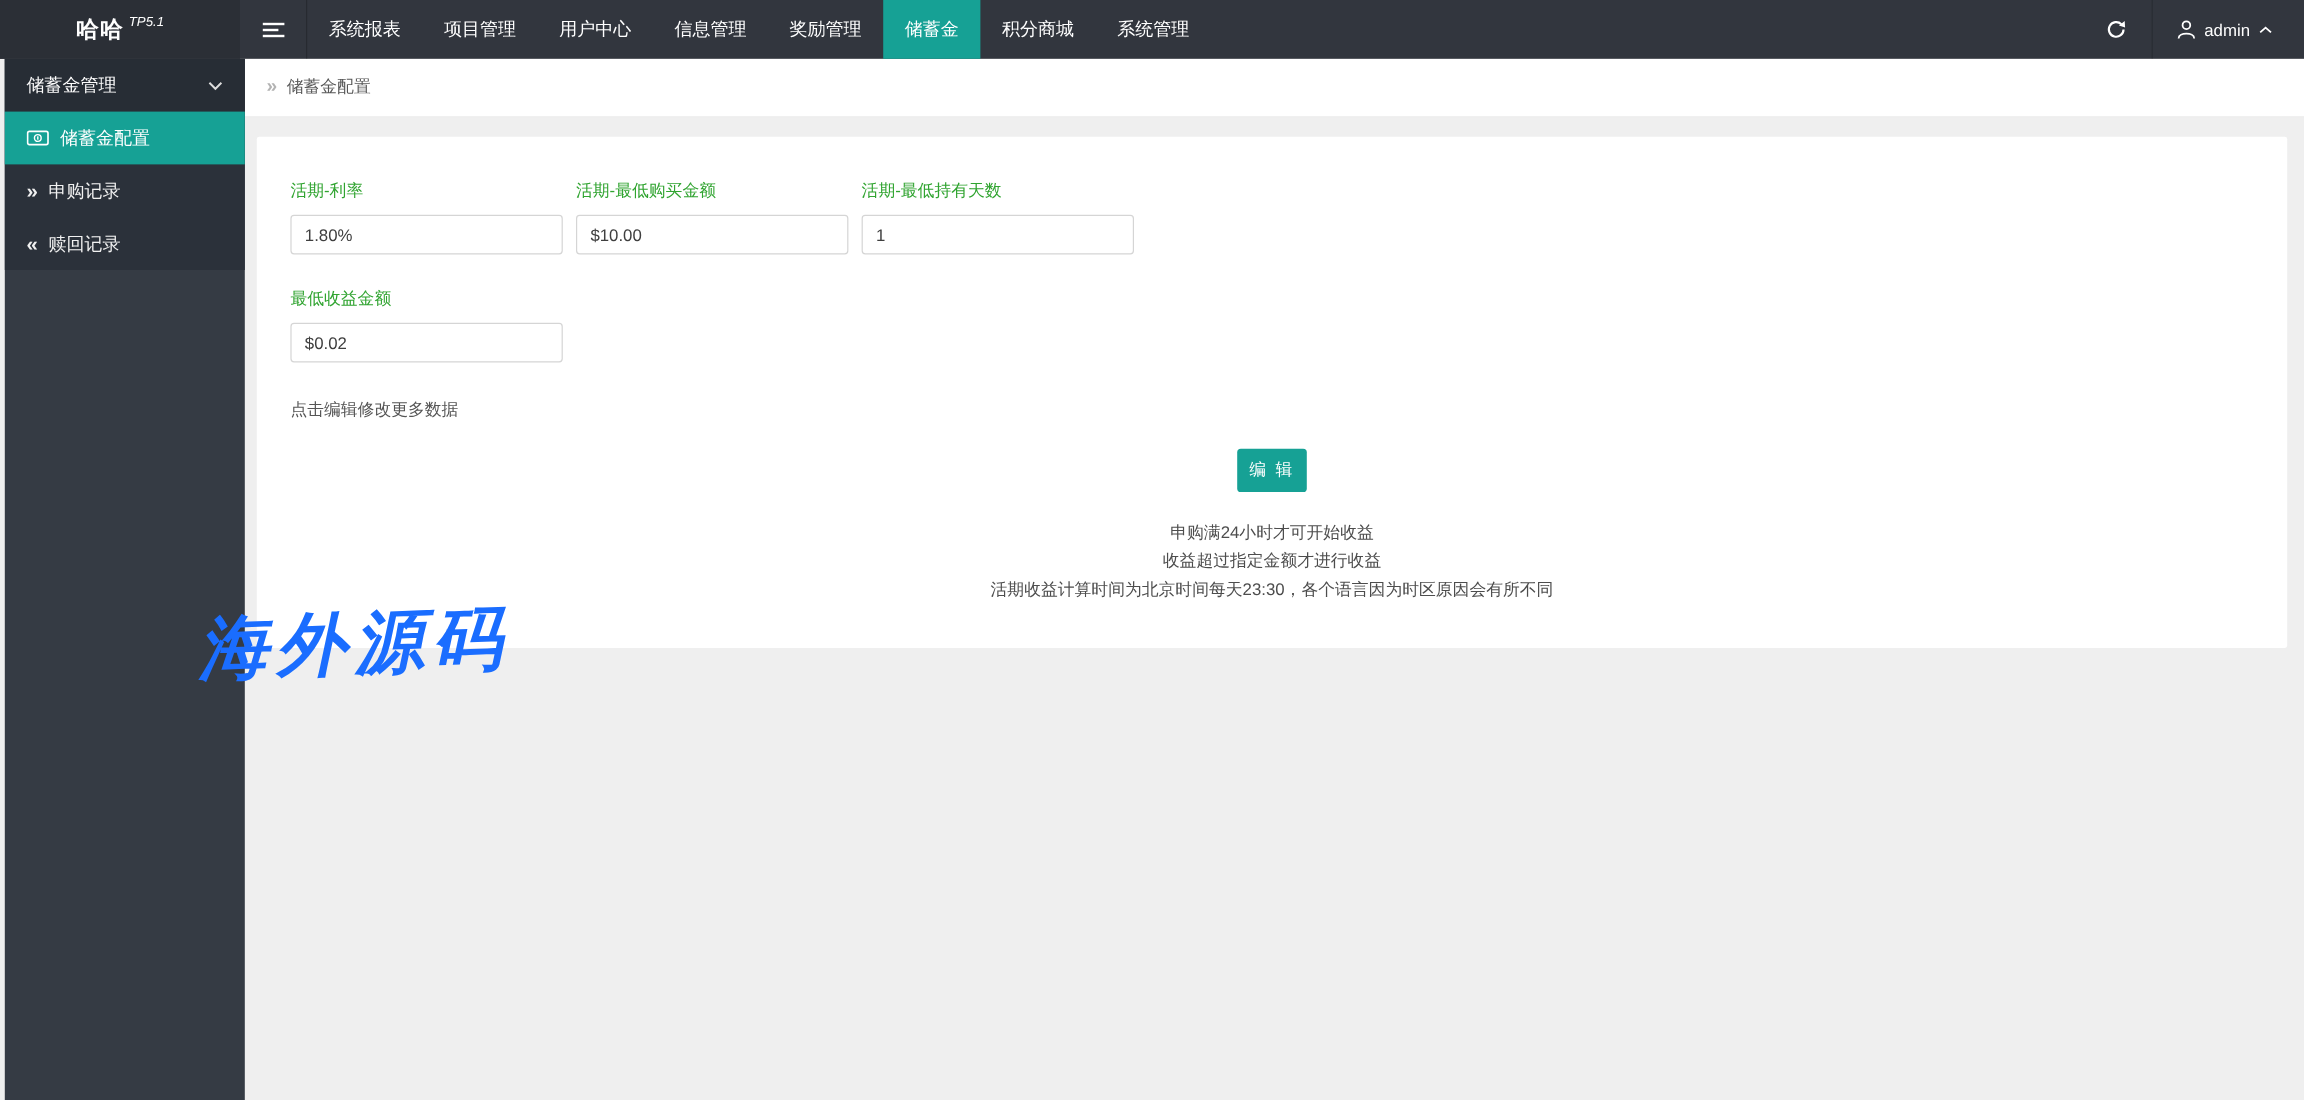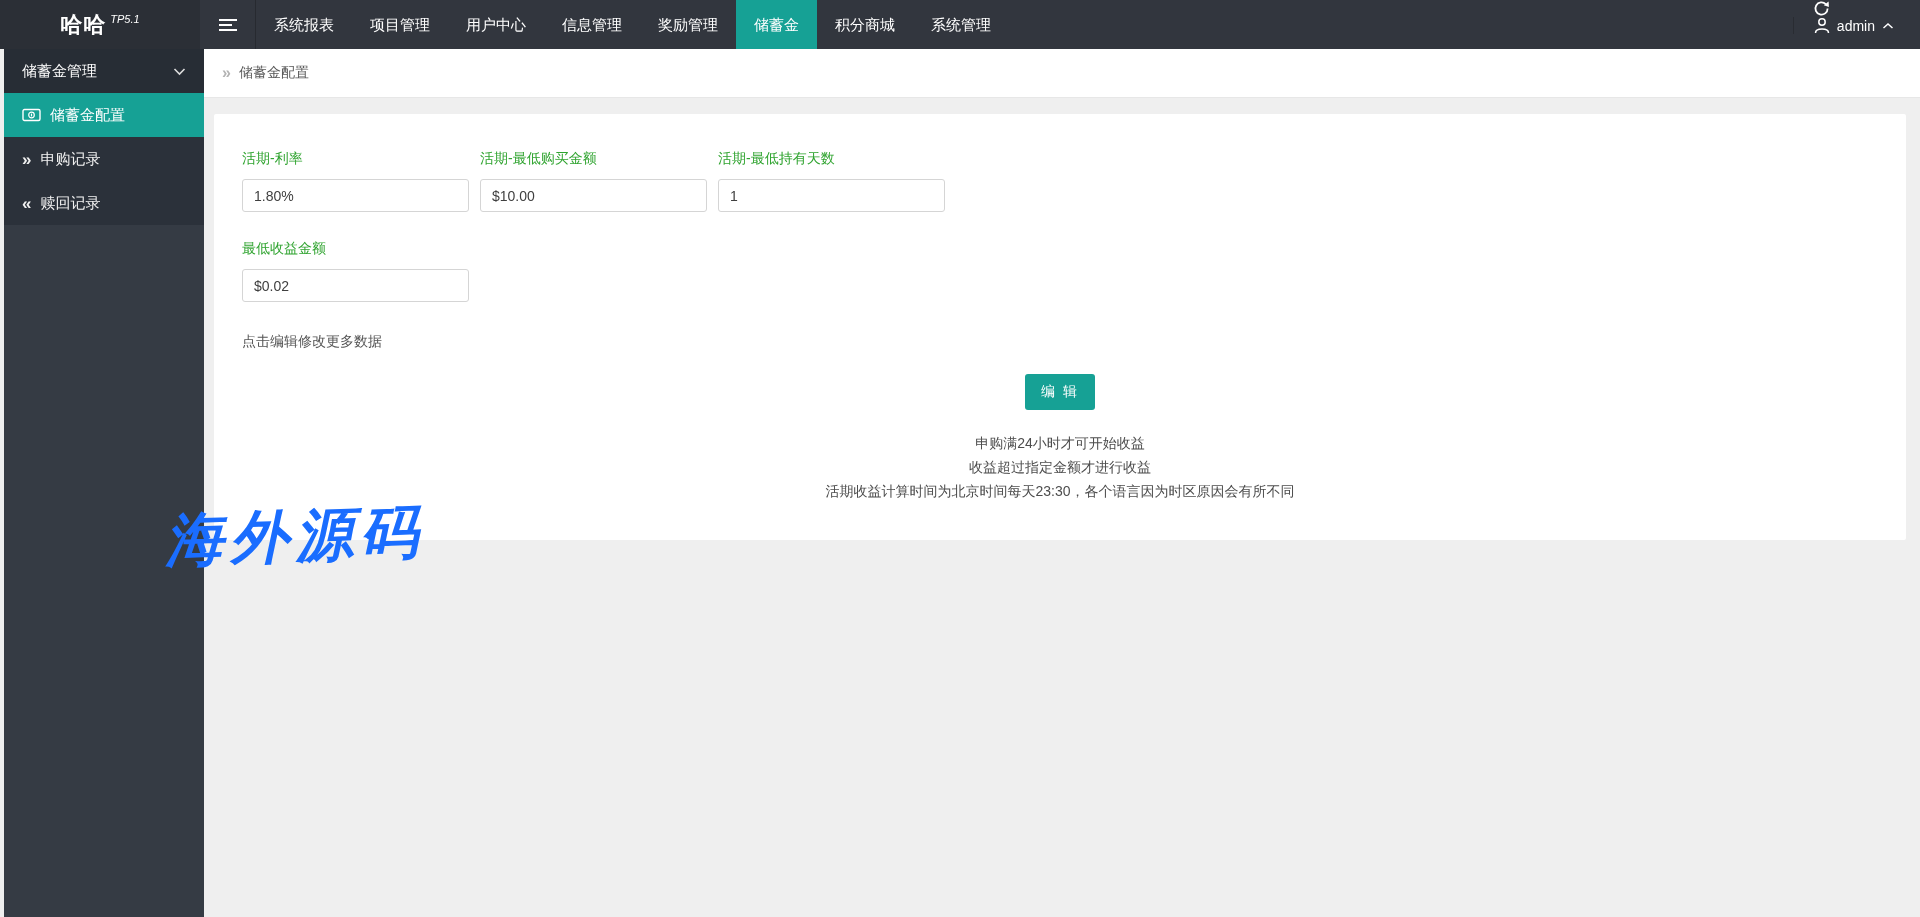--- a/index.html
+++ b/index.html
@@ -12,33 +12,33 @@
 
   
   .header {
     position:absolute; top:0; left:0; width:1920px; height:49px;
     background:#32363e; color:#fff; display:flex; align-items:stretch; z-index:20;
   }
   .logo {
     width:200px; background:#2b2f36; display:flex; align-items:center; justify-content:center;
     flex:0 0 auto;
   }
-  .logo-text { font-size:22px; font-weight:bold; letter-spacing:1px; }
+  .logo-text { font-size:19px; font-weight:bold; letter-spacing:1px; }
   .logo-badge { font-size:11px; margin-left:4px; transform:translateY(-6px); display:inline-block;font-style:italic; }
   .hamburger {
     width:56px; display:flex; align-items:center; justify-content:center; cursor:pointer;
     border-right:1px solid rgba(0,0,0,.22); flex:0 0 auto;
   }
   .hamburger .bars { display:block; }
   .nav { display:flex; align-items:stretch; }
   .nav-item {
     padding:0 18px; line-height:49px; font-size:15px; cursor:pointer; white-space:nowrap;
   }
   .nav-item.active { background:#16a195; }
-  .header-right { margin-left:auto; display:flex; align-items:stretch;flex-direction:column; }
+  .header-right { margin-left:auto; display:flex; align-items:stretch; }
   .refresh-btn {
     width:58px; display:flex; align-items:center; justify-content:center; cursor:pointer;
   }
   .user-menu {
     display:flex; align-items:center; gap:7px; padding:0 26px 0 20px; cursor:pointer;
     border-left:1px solid rgba(0,0,0,.18);
   }
   .user-name { font-size:14px; }
 
   
@@ -81,21 +81,21 @@
   .field-input {
     width:227px; height:33px; border:1px solid #d5d5d5; border-radius:3px;
     padding:0 11px; font-size:14px; color:#3f3f3f; background:#fff; outline:none;
   }
   .row-2 { margin-top:28px; }
 
   .hint-text { margin-top:31px; font-size:14px; color:#555; }
 
   .btn-row { margin-top:23px; text-align:center; }
   .edit-btn {
-    width:70px; height:36px; background:#16a195; color:#fff; border:none; border-radius:3px;
+    width:58px; height:36px; background:#16a195; color:#fff; border:none; border-radius:3px;
     font-size:14px; cursor:pointer; letter-spacing:2px;
   }
 
   .notes { margin-top:21px;text-align:center; }
   .note-line { font-size:14px; color:#4d4d4d; line-height:24px; }
 
   
   .watermark {
     position:absolute; left:165px; top:498px; z-index:30;
     font-family:"DejaVu Serif","Liberation Serif",serif;

